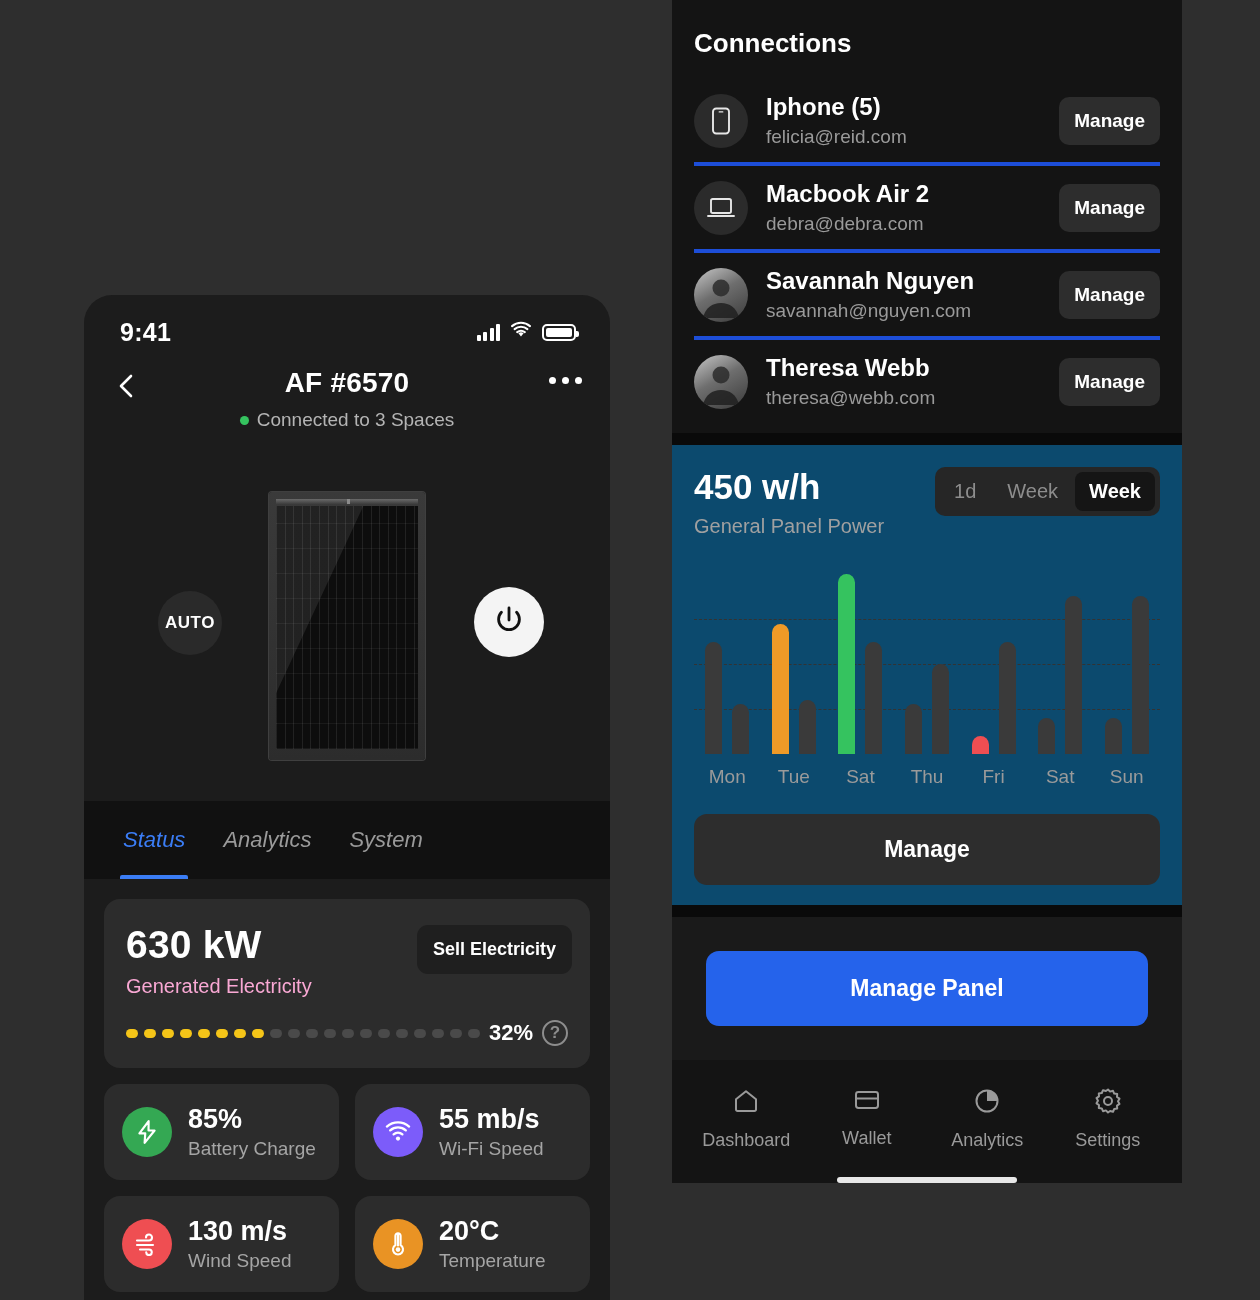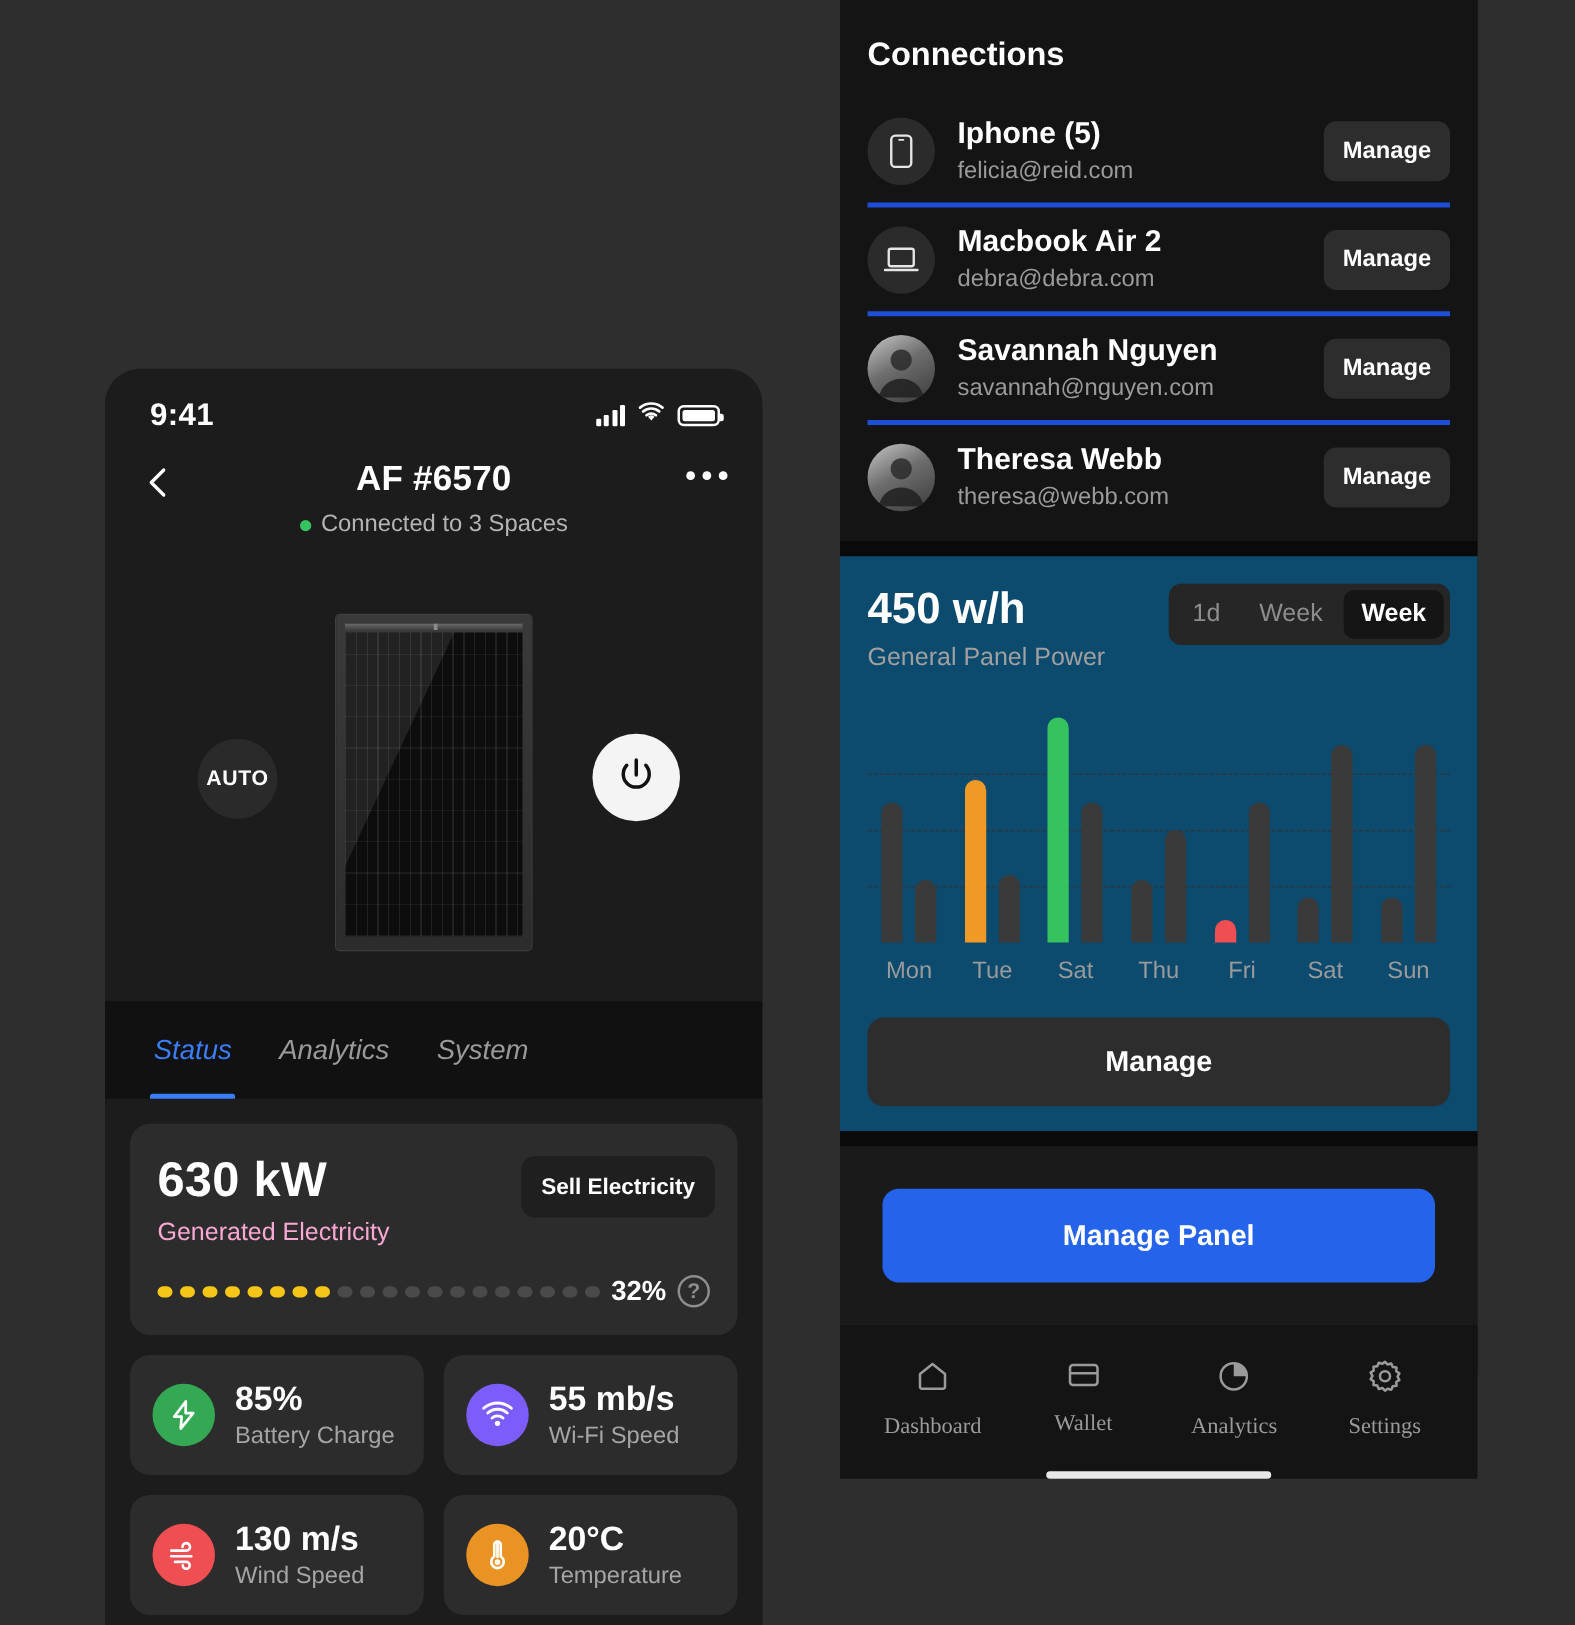--- a/index.html
+++ b/index.html
@@ -142,21 +142,21 @@
   .xaxis div { flex:1; text-align:center; color:#9a9a9a; font-size: 19px; }
 
   .mg-wide { margin-top: 26px; background:#2d2d2d; color:#fff; font-size: 23px;
      font-weight:bold; text-align:center; padding: 22px 0; border-radius: 13px; }
 
   .cta-block { background:#1a1a1a; padding: 34px; }
   .cta { background:#2563eb; color:#fff; font-size:23px; font-weight:bold; text-align:center;
      padding: 24px 0; border-radius: 13px; }
 
   .tabbar { background:#141414; position:relative; padding: 16px 14px 0; }
-  .tb-row { display:flex;font-family:Liberation Serif, serif; }
+  .tb-row { display:flex; }
   .tb { flex:1; display:flex; flex-direction:column; align-items:center; gap:9px; position:relative;
      padding-top: 10px;}
   .tb span { font-size: 18px; color:#9a9a9a; }
   .tb.active span { color:#3b7df5; }
   .tb.active::before { content:""; position:absolute; top:-16px; left:50%; transform:translateX(-50%);
      width: 92px; height:4px; background:#3b7df5; border-radius:0 0 2px 2px; }
   .homebar { width: 180px; height: 6px; border-radius:3px; background:#e8e8e8;
      margin: 26px auto 12px; }
 </style>
 </head>

